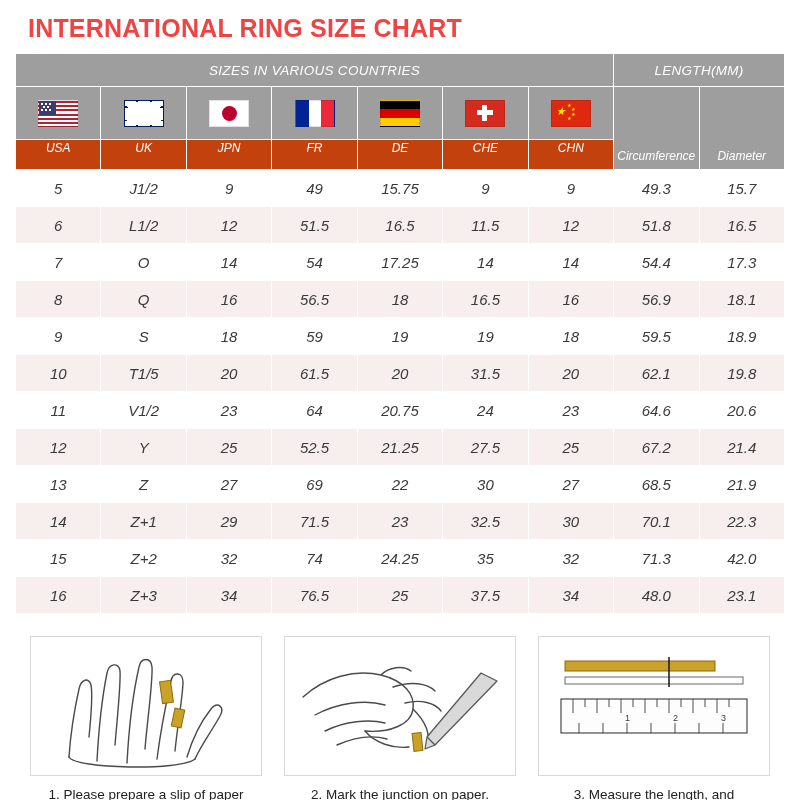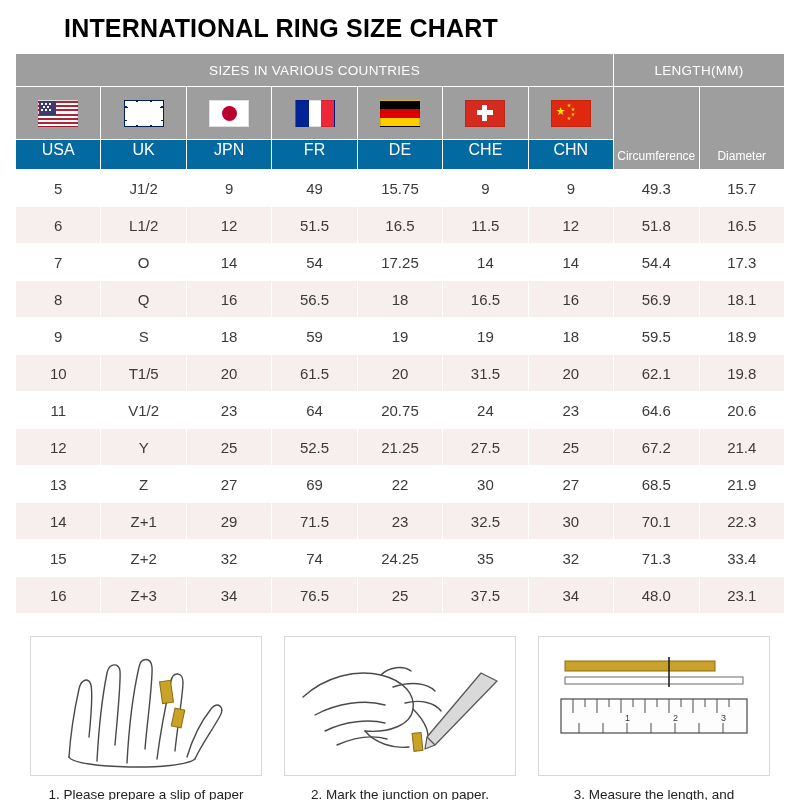--- a/index.html
+++ b/index.html
@@ -16,54 +16,54 @@
   }
   .page {
     width: 800px;
     height: 800px;
     position: relative;
     box-sizing: border-box;
   }
   .title {
     font-size: 25px;
     font-weight: bold;
-    color: #000000;
+    color: #ef4444;
     letter-spacing: 0.2px;
     padding: 14px 0 10px 28px;
     font-family: "Liberation Sans", sans-serif;
-    margin-left: 36px;
   }
   table.chart {
     border-collapse: collapse;
     width: 770px;
     margin: 0 auto;
     table-layout: fixed;
+    font-style: italic;
   }
   table.chart td, table.chart th {
     border: 1px solid #ffffff;
     text-align: center;
     font-weight: normal;
   }
   .hdr-group {
     background: #9e9e9e;
     color: #ffffff;
     font-size: 13.5px;
     height: 30px;
     letter-spacing: 0.3px;
   }
   .hdr-flag {
     background: #9e9e9e;
     height: 52px;
     padding: 0;
     vertical-align: middle;
   }
   .hdr-name {
-    background: #0369a1;
+    background: #c2410c;
     color: #ffffff;
-    font-size: 16px;
+    font-size: 12px;
     height: 22px;
     padding-bottom: 6px;
     vertical-align: top;
   }
   .hdr-len-sub {
     background: #9e9e9e;
     color: #ffffff;
     font-size: 12px;
     vertical-align: bottom;
     padding-bottom: 6px;
@@ -397,21 +397,21 @@
         </tr>
         <tr class="row-a">
           <td>15</td>
           <td>Z+2</td>
           <td>32</td>
           <td>74</td>
           <td>24.25</td>
           <td>35</td>
           <td>32</td>
           <td>71.3</td>
-          <td>33.4</td>
+          <td>42.0</td>
         </tr>
         <tr class="row-b">
           <td>16</td>
           <td>Z+3</td>
           <td>34</td>
           <td>76.5</td>
           <td>25</td>
           <td>37.5</td>
           <td>34</td>
           <td>48.0</td>

